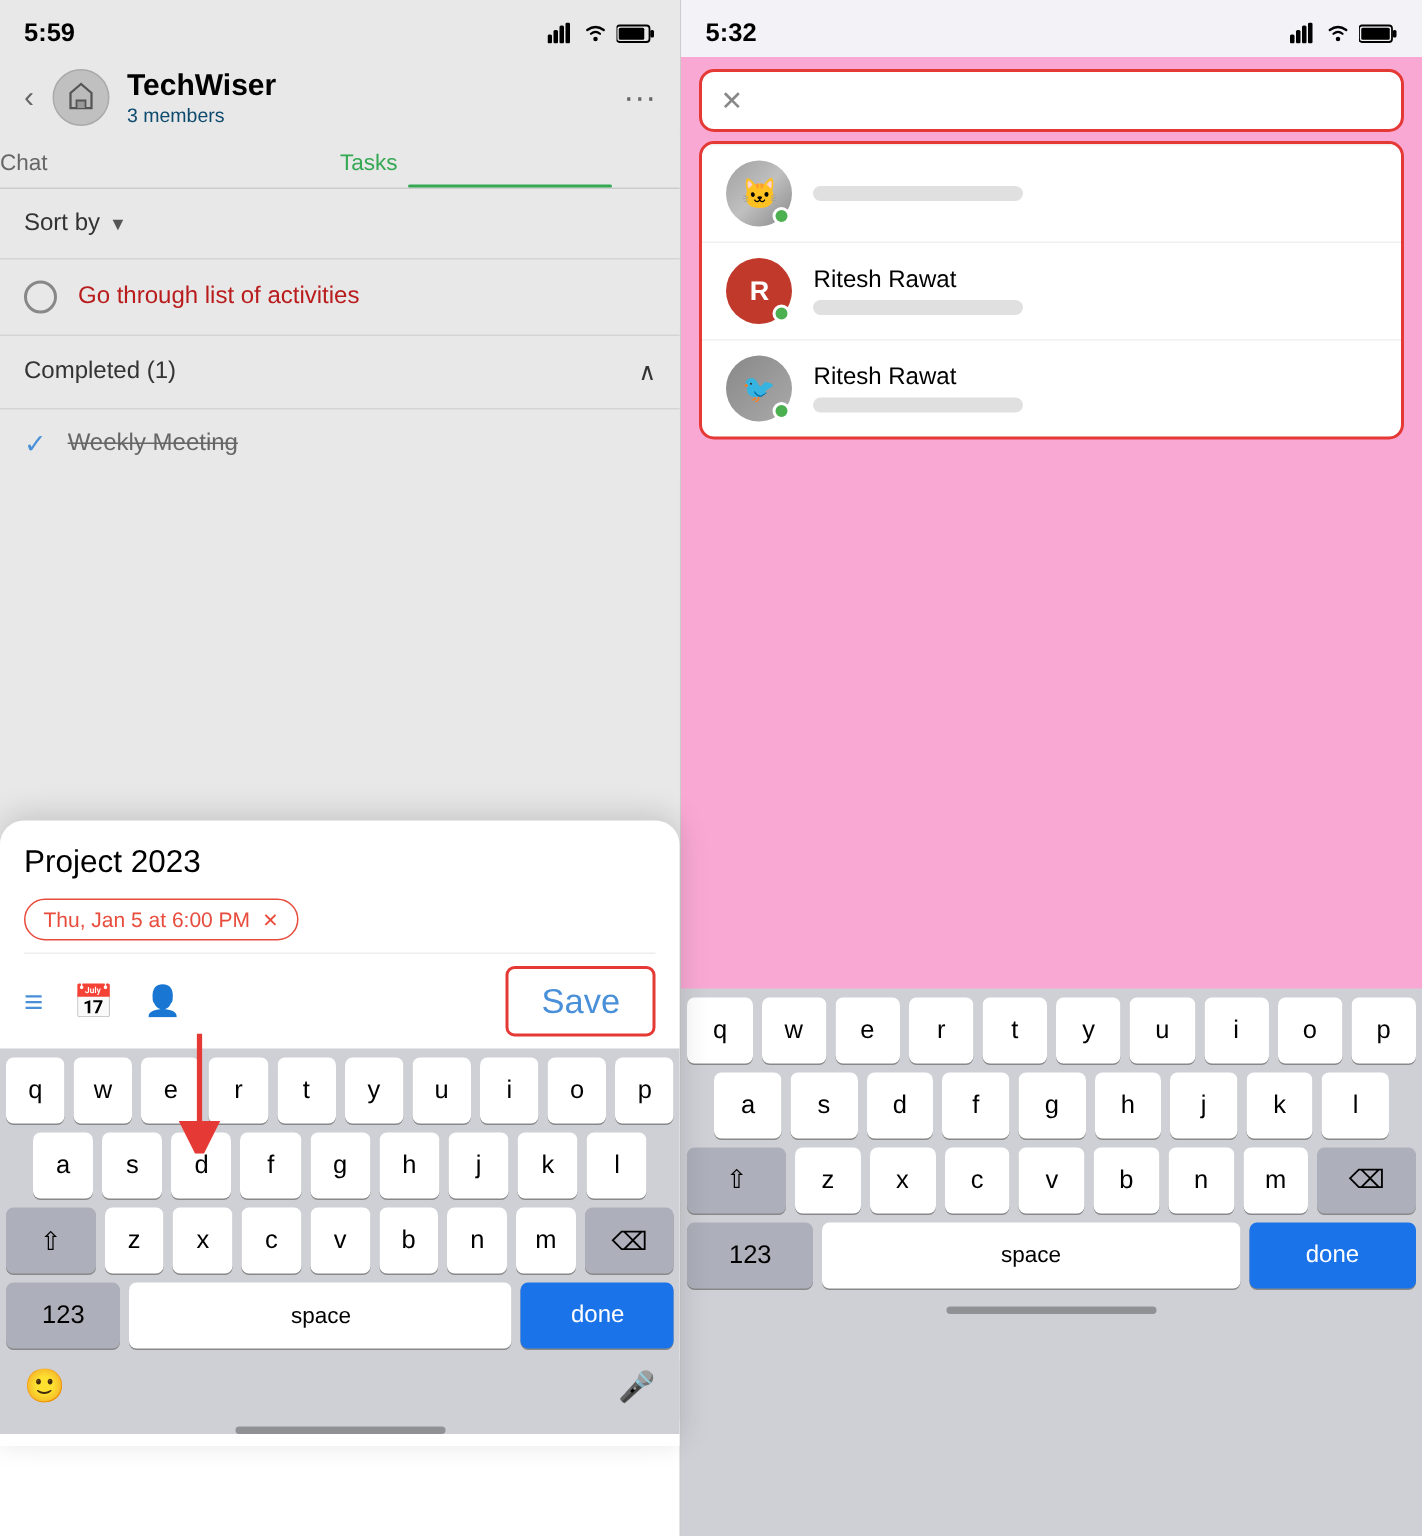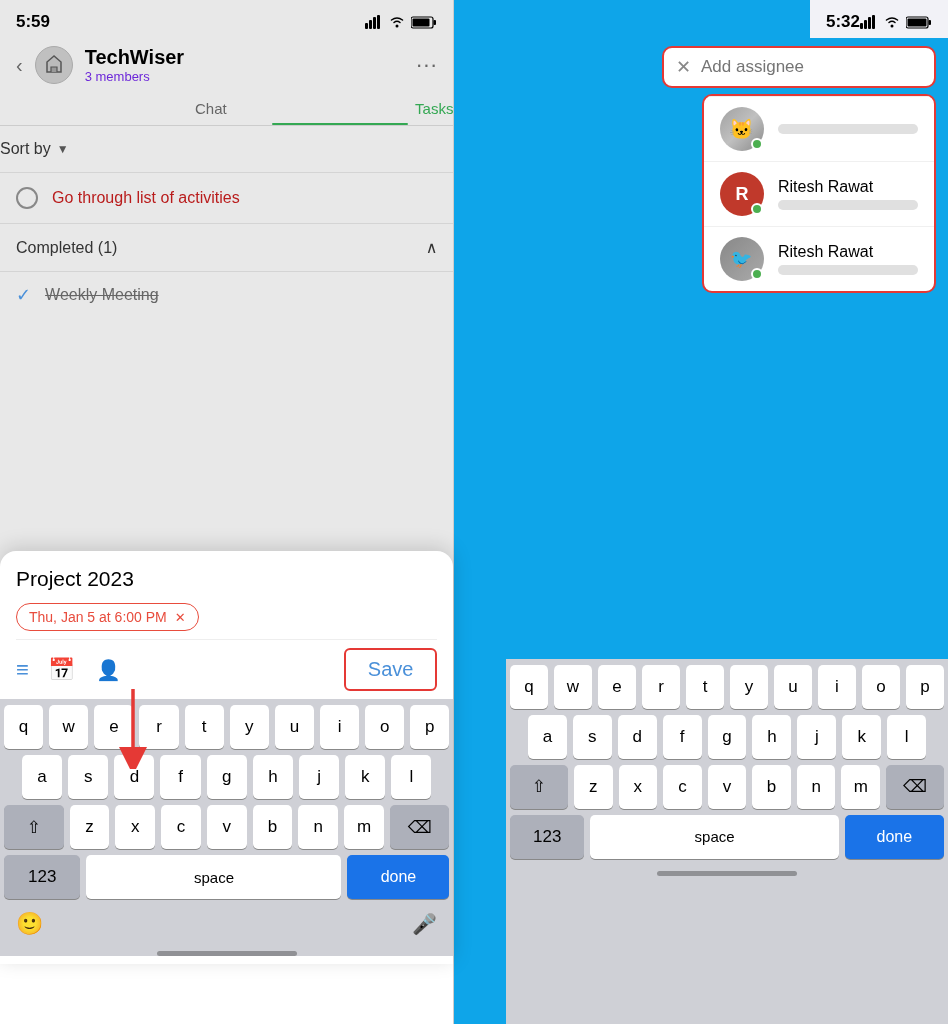--- a/index.html
+++ b/index.html
@@ -74,39 +74,39 @@
     }
 
     .app-name {
       font-size: 20px;
       font-weight: 600;
       color: #000;
     }
 
     .app-members {
       font-size: 13px;
-      color: #6d28d9;
+      color: #0c4a6e;
     }
 
     .more-btn {
       color: #666;
       font-size: 22px;
     }
 
     
     .tabs-bar {
       background: #e8e8e8;
       display: flex;
       border-bottom: 1px solid #ccc;
       margin-top: 6px;
     }
 
     .tab {
       flex: 1;
-      text-align: right;
+      text-align: left;
       padding: 10px 0 8px;
       font-size: 15px;
       color: #666;
       position: relative;
     }
 
     .tab.active {
       color: #34a853;
       font-weight: 500;
     }
@@ -118,21 +118,21 @@
       left: 20%;
       width: 60%;
       height: 2px;
       background: #34a853;
       border-radius: 1px;
     }
 
     
     .sort-by-row {
       background: #e8e8e8;
-      padding: 14px 0;
+      padding: 14px 16px;
       display: flex;
       align-items: center;
       gap: 6px;
       font-size: 16px;
       color: #333;
     }
 
     .sort-dropdown-arrow {
       font-size: 12px;
       color: #555;
@@ -243,21 +243,21 @@
       font-size: 22px;
     }
 
     .toolbar-spacer { flex: 1; }
 
     .save-btn {
       border: 2px solid #e53935;
       border-radius: 6px;
       padding: 8px 22px;
       color: #4a90d9;
-      font-size: 20px;
+      font-size: 23px;
       font-weight: 500;
       background: #fff;
     }
 
     
     .keyboard-left {
       background: #cfd0d6;
       padding: 0;
     }
 
@@ -314,24 +314,23 @@
       background: #000;
       border-radius: 3px;
       margin: 4px auto 8px;
       opacity: 0.3;
     }
 
     
     .right-panel {
       width: 516px;
       height: 1024px;
-      background: #0ea5e9;
+      background: #f9a8d4;
       display: flex;
       flex-direction: column;
-      align-items: flex-end;
     }
 
     .status-bar-right {
       background: #f2f2f7;
       padding: 12px 16px 6px;
       display: flex;
       justify-content: space-between;
       align-items: center;
     }
 
@@ -639,21 +638,20 @@
       <svg width="26" height="13" viewBox="0 0 26 13">
         <rect x="0" y="1" width="22" height="11" rx="2" stroke="#000" stroke-width="1.2" fill="none"></rect>
         <rect x="22.5" y="4" width="2.5" height="5" rx="1" fill="#000"></rect>
         <rect x="1.5" y="2.5" width="19" height="8" rx="1" fill="#000"></rect>
       </svg>
     </div>
   </div>
 
   <div class="search-bar-container">
     <span class="search-x">✕</span>
-    <input class="search-input-right" type="text" placeholder="Add assignee" style="">
   </div>
 
   <div class="members-section">
 
     <div class="member-item">
       <div class="member-avatar avatar-naruto">
         🐱
         <div class="online-dot"></div>
       </div>
       <div class="member-info">

